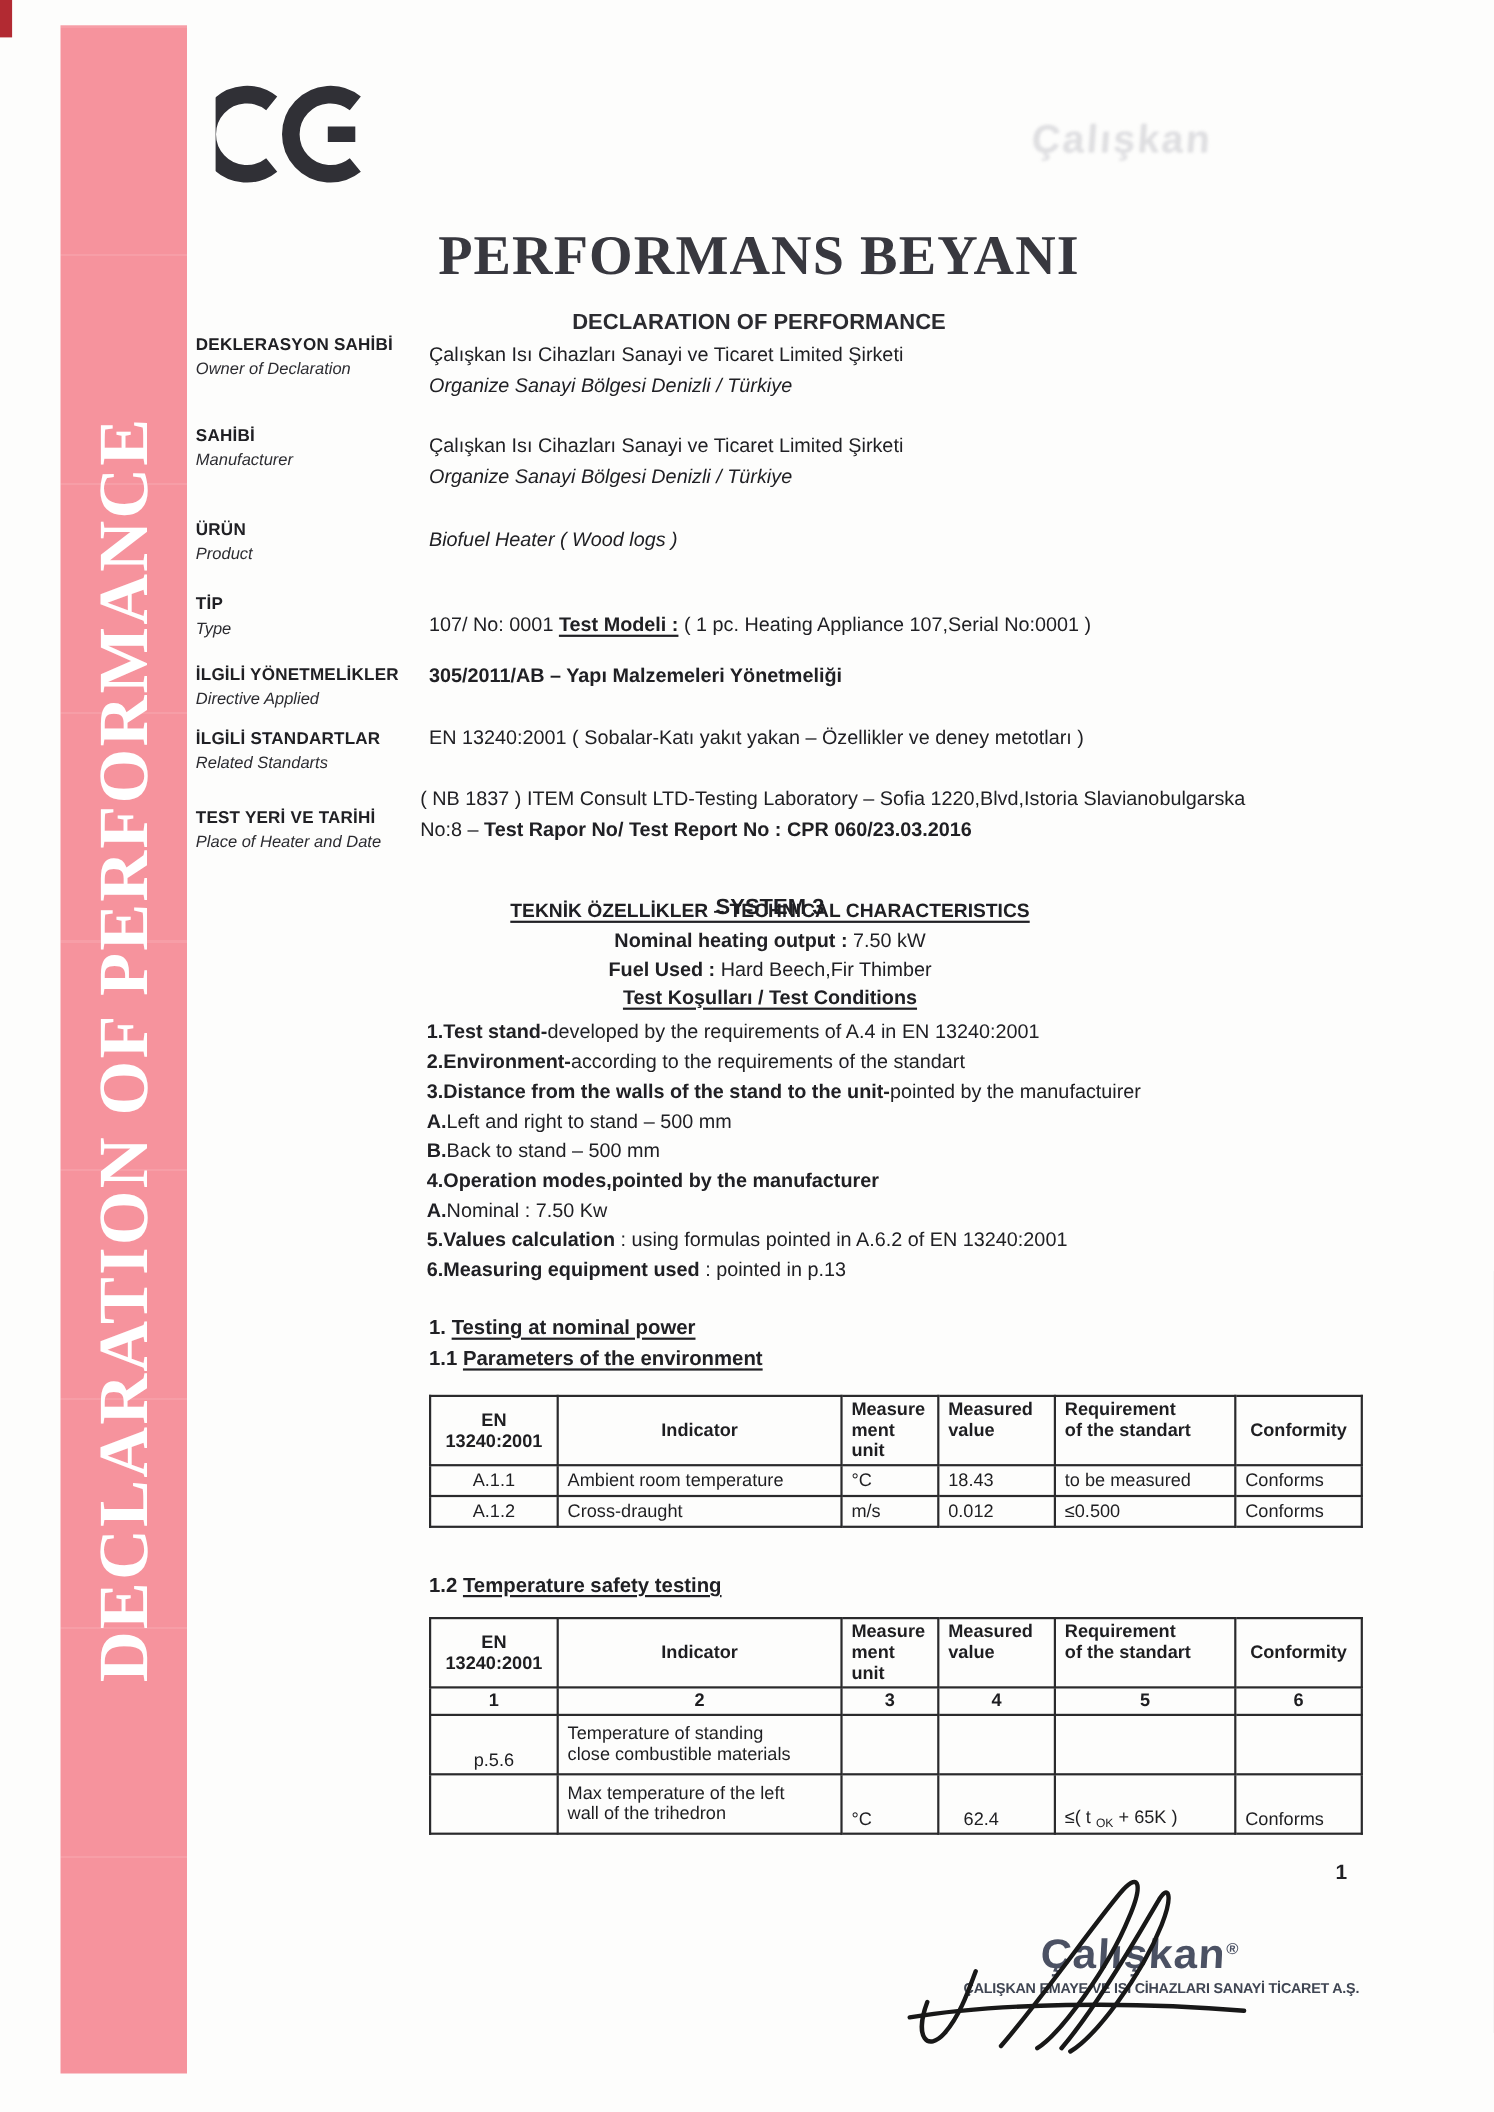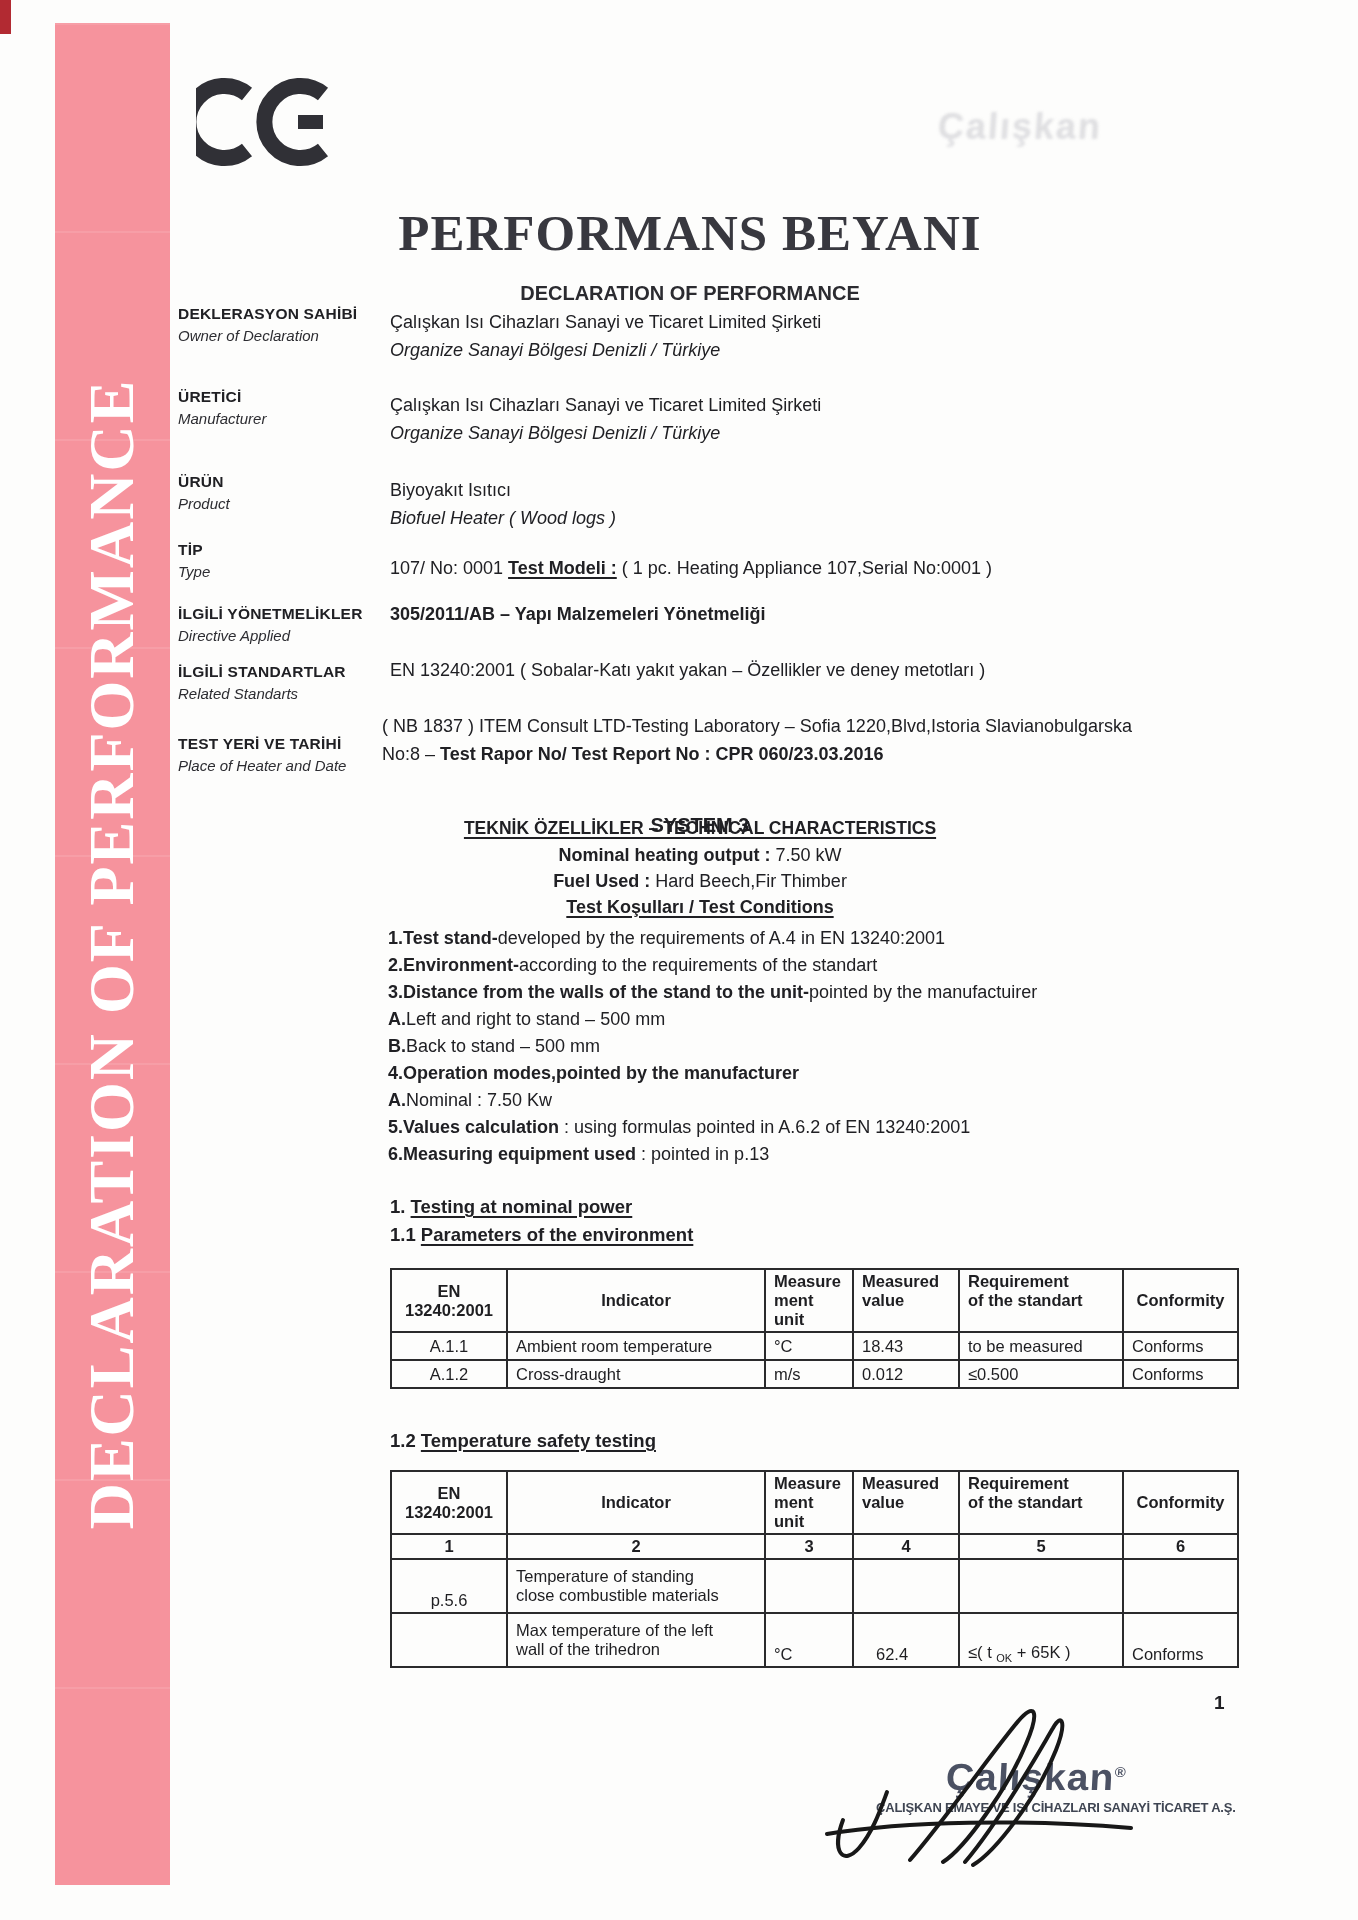--- a/index.html
+++ b/index.html
@@ -112,34 +112,33 @@
   <div class="fld" style="top:305px">
     <div class="lb">DEKLERASYON SAHİBİ</div>
     <div class="sb">Owner of Declaration</div>
   </div>
   <div class="val" style="top:308px">
     <div>Çalışkan Isı Cihazları Sanayi ve Ticaret Limited Şirketi</div>
     <div class="it">Organize Sanayi Bölgesi Denizli / Türkiye</div>
   </div>
 
   <div class="fld" style="top:388px">
-    <div class="lb">ÜRETİCİ</div>
+    <div class="lb">SAHİBİ</div>
     <div class="sb">Manufacturer</div>
   </div>
   <div class="val" style="top:391px">
     <div>Çalışkan Isı Cihazları Sanayi ve Ticaret Limited Şirketi</div>
     <div class="it">Organize Sanayi Bölgesi Denizli / Türkiye</div>
   </div>
 
   <div class="fld" style="top:473px">
     <div class="lb">ÜRÜN</div>
     <div class="sb">Product</div>
   </div>
   <div class="val" style="top:476px">
-    <div>Biyoyakıt Isıtıcı</div>
     <div class="it">Biofuel Heater ( Wood logs )</div>
   </div>
 
   <div class="fld" style="top:541px">
     <div class="lb">TİP</div>
     <div class="sb">Type</div>
   </div>
   <div class="val" style="top:554px">
     <span>107/ No: 0001 </span><span class="bd ul">Test Modeli :</span><span> ( 1 pc. Heating Appliance 107,Serial No:0001 )</span>
   </div>

